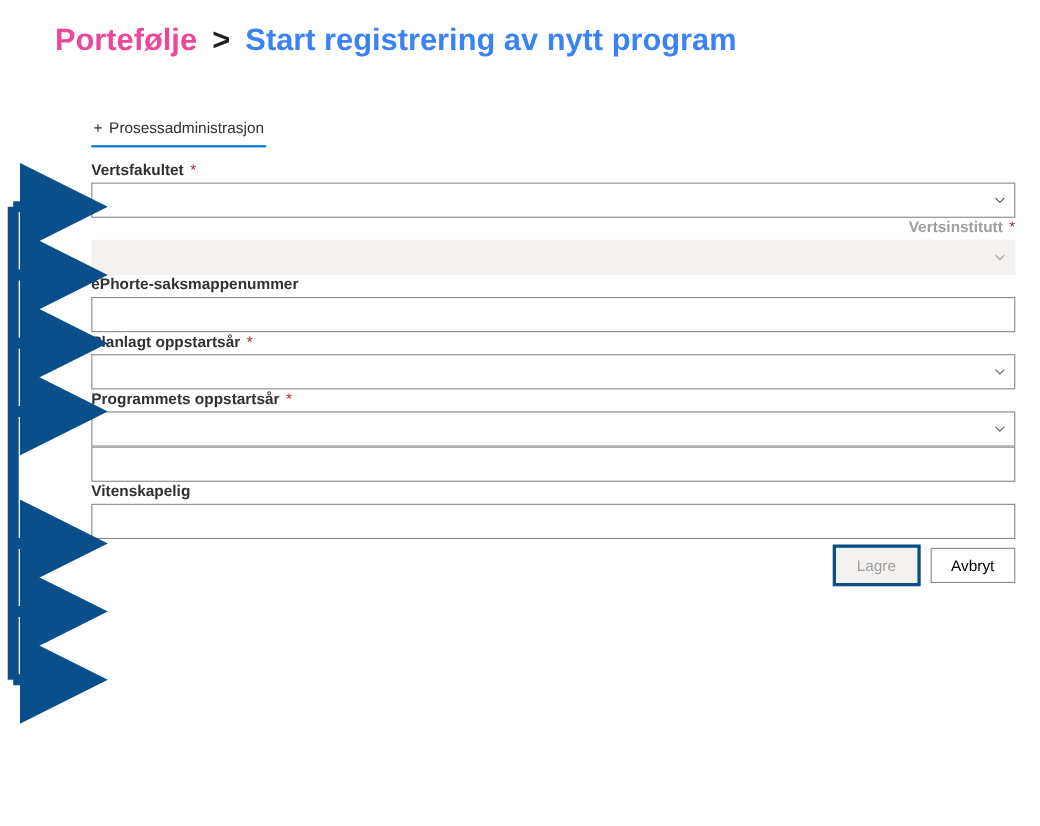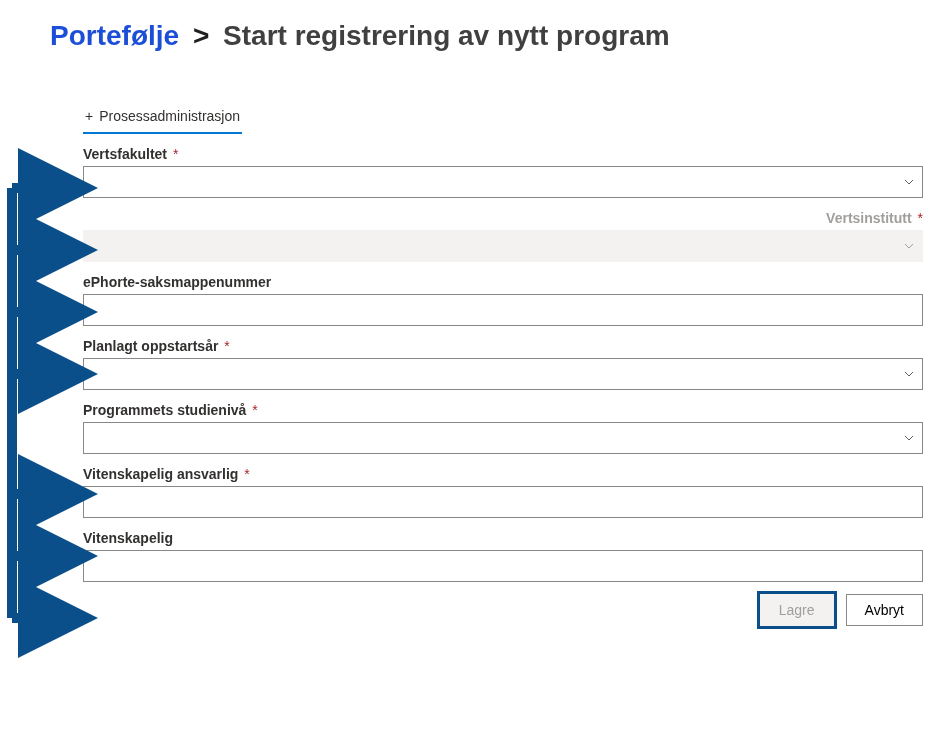--- a/index.html
+++ b/index.html
@@ -15,29 +15,29 @@
       width: 945px;
       height: 751px;
     }
     .page-title {
       font-size: 28px;
       font-weight: 600;
       color: #1f1f1f;
       padding: 20px 0 0 50px;
     }
     .breadcrumb-root {
-      color: #1d4ed8;
+      color: #ec4899;
       text-align: center;
     }
     .breadcrumb-sep {
       color: #1f1f1f;
       padding: 0 6px;
     }
     .breadcrumb-leaf {
-      color: #404040;
+      color: #3b82f6;
     }
     .form-container {
       margin: 50px 0 0 83px;
       width: 840px;
     }
     .tab-bar {
       display: flex;
       border-bottom: none;
       margin-bottom: 12px;
     }
@@ -49,21 +49,21 @@
       font-size: 14px;
       color: #323130;
       border-bottom: 2px solid #0078d4;
       cursor: pointer;
     }
     .tab .plus {
       font-size: 14px;
       font-weight: 400;
     }
     .field {
-      margin-bottom: 12px;
+      margin-bottom: 0;
     }
     .field-label {
       font-size: 14px;
       font-weight: 600;
       color: #323130;
       display: block;
       margin-bottom: 4px;
     }
     .field-label.disabled {
       color: #a19f9d;
@@ -205,39 +205,35 @@
       <span class="chevron">
         <svg viewBox="0 0 10 6">
             <path d="M1 1 L5 5 L9 1" fill="none" stroke="#605e5c" stroke-width="1"></path>
           </svg>
       </span>
     </div>
   </div>
 
   <div class="field">
     <label class="field-label">
-      <span>Programmets studienivå</span>
+      <span>Programmets oppstartsår</span>
       <span class="req">*</span>
     </label>
     <div class="select">
       <span></span>
       <span class="chevron">
         <svg viewBox="0 0 10 6">
             <path d="M1 1 L5 5 L9 1" fill="none" stroke="#605e5c" stroke-width="1"></path>
           </svg>
       </span>
     </div>
   </div>
 
 
   <div class="field">
-    <label class="field-label">
-      <span>Vitenskapelig ansvarlig</span>
-      <span class="req">*</span>
-    </label>
     <input type="text" class="input" value="" style="">
   </div>
 
   <div class="field">
     <label class="field-label">
       <span>Vitenskapelig</span>
     </label>
     <input type="text" class="input" value="" style="">
   </div>
 

